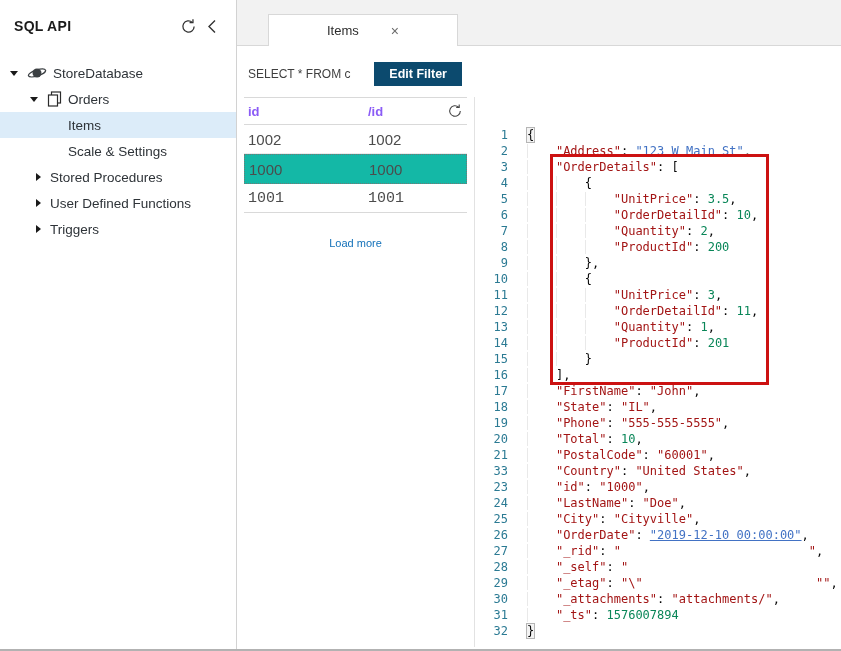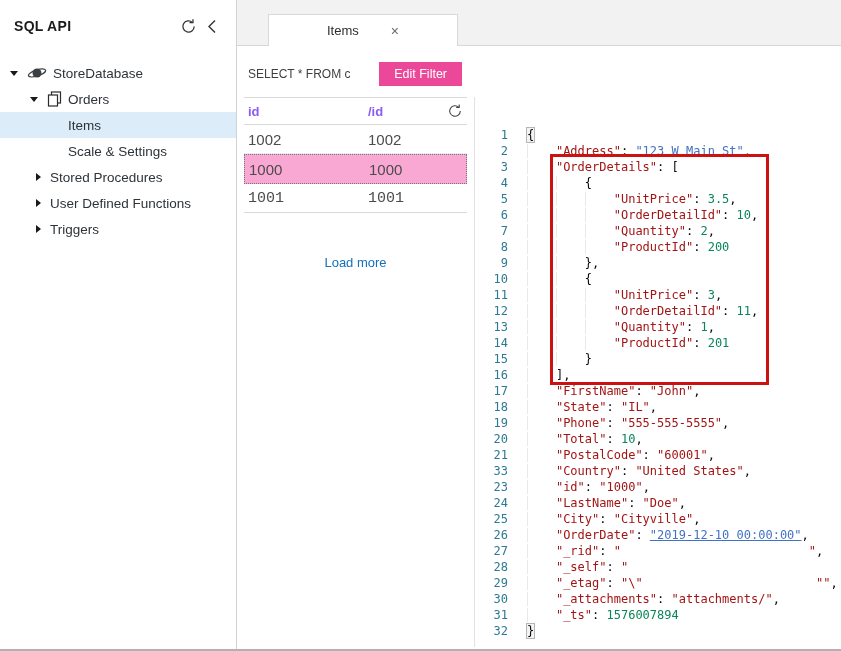--- a/index.html
+++ b/index.html
@@ -32,32 +32,32 @@
   .tab { position:absolute; left:31px; top:14px; width:190px; height:32px; background:#fff;
          border:1px solid #d8d8d8; border-bottom:none; display:flex; align-items:center;
          justify-content:center; gap:32px; font-size:13px; color:#2d2d2d; cursor:pointer; }
   .tab-close { color:#6a6a6a; font-size:14px; line-height:1; cursor:pointer; }
 
   
   .midpanel { position:absolute; left:237px; top:46px; width:237px; bottom:2px; background:#fff; }
   .query-row { display:flex; align-items:center; justify-content:space-between;
                padding:16px 12px 0 11px; }
   .query-text { font-size:12px; color:#3f3f3f; }
-  .btn-primary { background:#ec4899; color:#fff; border:none; font-size:12.5px;
-                 height:24px; padding:0 15px; cursor:pointer; font-family:inherit; }
+  .btn-primary { background:#0c4a6e; color:#fff; border:none; font-size:12.5px;
+                 height:24px; padding:0 15px; cursor:pointer; font-family:inherit;font-weight:bold; }
   .doc-table { margin:11px 7px 0 7px; }
   .dt-header { display:flex; align-items:center; height:28px; border-top:1px solid #d9d9d9;
                border-bottom:1px solid #d9d9d9; font-weight:700; font-size:13px; color:#8b5cf6; }
   .cell-id { width:124px; padding-left:4px; } .cell-pid { flex:1; }
   .dt-refresh { padding-right:4px; display:flex; align-items:center; cursor:pointer; }
   .dt-row { display:flex; align-items:center; height:29px; font-size:15px; color:#4c4c4c;
             border-bottom:1px solid #ececec; cursor:pointer; }
   .dt-row:last-of-type { border-bottom:1px solid #d9d9d9;font-family:Liberation Mono, monospace; }
-  .dt-row.selected { background:#f9a8d4; border:1px dotted #757575; height:30px; }
-  .load-more { margin-top:42px; text-align:center; font-size:13px; color:#1371b9; cursor:pointer; }
+  .dt-row.selected { background:#14b8a6; border:1px dotted #757575; height:30px; }
+  .load-more { margin-top:24px; text-align:center; font-size:11px; color:#1371b9; cursor:pointer; }
 
   
   .editor { position:absolute; left:475px; top:46px; right:0; bottom:2px; background:#fff;
             font-family:"DejaVu Sans Mono","Liberation Mono",monospace; font-size:12px;
             line-height:16px; overflow:hidden; }
   .ed-lines { padding-top:81px; }
   .ed-line { display:flex; height:16px; white-space:pre; }
   .ed-num { flex:0 0 46px; text-align:right; padding-right:13px; color:#2b7a93; }
   .ed-code { padding-left:6px; }
   .ind { box-shadow:inset 1px 0 0 #e9e9e9; }

